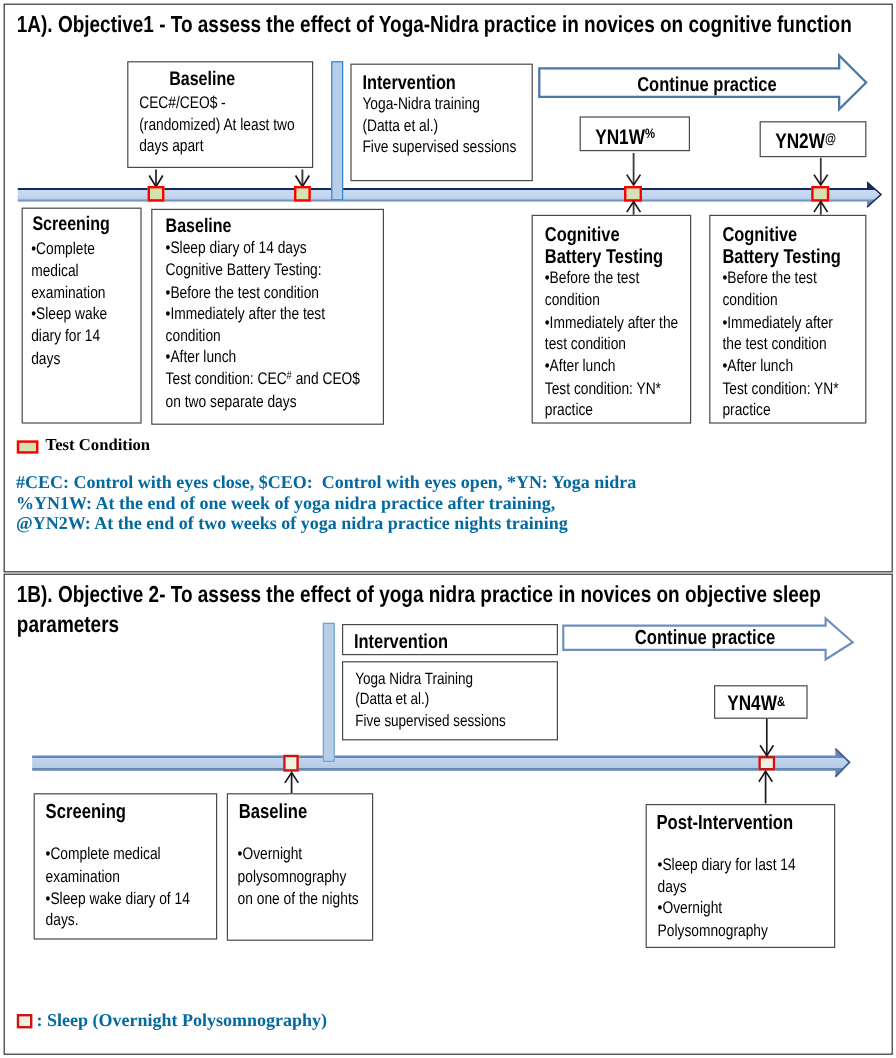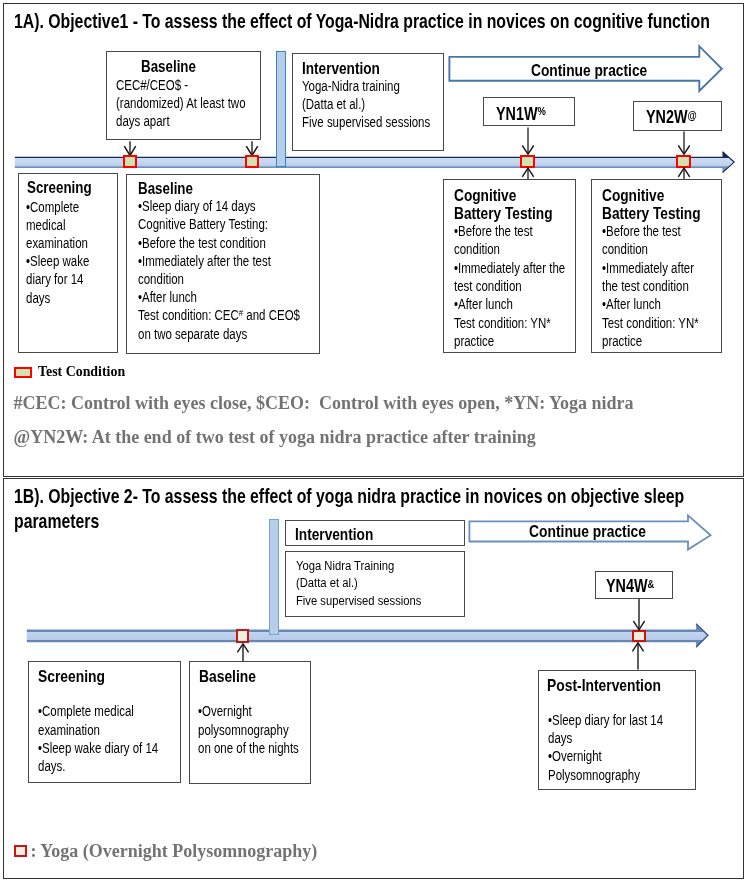--- a/index.html
+++ b/index.html
@@ -15,21 +15,21 @@
 
   .box{position:absolute;box-sizing:border-box;border:1.2px solid #494949;background:#fff;}
   .tx{position:absolute;white-space:pre;transform:scaleX(0.82);transform-origin:0 0;}
 
   .mk{position:absolute;box-sizing:border-box;border:2.2px solid #fd0000;background:#d3e2b0;}
   .mkb{position:absolute;box-sizing:border-box;border:2.2px solid #cc1414;background:#eff0e0;}
 
   svg{display:block;position:absolute;overflow:visible;}
 
   .ftn{position:absolute;font-family:"Liberation Serif",serif;font-weight:bold;
-       font-size:18px;line-height:17.1px;white-space:pre;color:#737373;}
+       font-size:15px;line-height:17.1px;white-space:pre;color:#0369a1;}
 
   .lgtx{position:absolute;font-family:"Liberation Serif",serif;font-weight:bold;
         font-size:13.9px;color:#000;white-space:pre;}
 </style>
 </head>
 <body>
 
 <div class="page">
 <div class="panel" style="left:3px;top:3px;width:741px;height:474px;"></div>
 <div class="ttl" style="left:14px;top:10px;width:868.3px;">1A). Objective1 - To assess the effect of Yoga-Nidra practice in novices on cognitive function</div>
@@ -130,21 +130,22 @@
 <div class="tx" style="left:602.4px;top:222.7px;font-size:14px;">•Before the test</div>
 <div class="tx" style="left:602.4px;top:241.1px;font-size:14px;">condition</div>
 <div class="tx" style="left:602.4px;top:259.5px;font-size:14px;">•Immediately after</div>
 <div class="tx" style="left:602.4px;top:277.9px;font-size:14px;">the test condition</div>
 <div class="tx" style="left:602.4px;top:296.29999999999995px;font-size:14px;">•After lunch</div>
 <div class="tx" style="left:602.4px;top:314.7px;font-size:14px;">Test condition: YN*</div>
 <div class="tx" style="left:602.4px;top:333.09999999999997px;font-size:14px;">practice</div>
 <div class="mk" style="left:13.9px;top:366.8px;width:18.5px;height:11.5px;border-width:2.6px;"></div>
 <div class="lgtx" style="left:38px;top:364.4px;font-size:13.9px;">Test Condition</div>
 <div class="ftn" style="left:13.4px;top:394.5px;">#CEC: Control with eyes close, $CEO:  Control with eyes open, *YN: Yoga nidra</div>
-<div class="ftn" style="left:13.4px;top:428.7px;">@YN2W: At the end of two test of yoga nidra practice after training</div>
+<div class="ftn" style="left:13.4px;top:411.6px;">%YN1W: At the end of one week of yoga nidra practice after training,</div>
+<div class="ftn" style="left:13.4px;top:428.7px;">@YN2W: At the end of two weeks of yoga nidra practice nights training</div>
 <div class="panel" style="left:3px;top:478px;width:741px;height:401px;"></div>
 <div class="ttl" style="left:14px;top:485px;width:831.7px;">1B). Objective 2- To assess the effect of yoga nidra practice in novices on objective sleep parameters</div>
 <div style="position:absolute;left:269px;top:518.8px;width:10.1px;height:116.1px;background:#b8cee7;border:1.3px solid #6ea3d8;box-sizing:border-box;z-index:5;"></div>
 <div class="box" style="left:285px;top:519.5px;width:179.7px;height:26.7px;"></div>
 <div class="tx" style="left:295.0px;top:524.6px;font-size:16.7px;font-weight:bold;">Intervention</div>
 <div class="box" style="left:285px;top:551.3px;width:179.7px;height:65.9px;"></div>
 <div class="tx" style="left:296px;top:557.6px;font-size:13.7px;">Yoga Nidra Training</div>
 <div class="tx" style="left:296px;top:575.2px;font-size:13.7px;">(Datta et al.)</div>
 <div class="tx" style="left:296px;top:592.8000000000001px;font-size:13.7px;">Five supervised sessions</div>
 <svg style="left:467px;top:512px;width:247px;height:42px;" viewBox="0 0 247 42">
@@ -193,14 +194,14 @@
 <div class="tx" style="left:198px;top:703.3px;font-size:14px;">•Overnight</div>
 <div class="tx" style="left:198px;top:721.5px;font-size:14px;">polysomnography</div>
 <div class="tx" style="left:198px;top:739.6999999999999px;font-size:14px;">on one of the nights</div>
 <div class="box" style="left:537.5px;top:670px;width:158.5px;height:120px;"></div>
 <div class="tx" style="left:547.3px;top:675.5px;font-size:16.9px;font-weight:bold;">Post-Intervention</div>
 <div class="tx" style="left:548px;top:712.0px;font-size:14px;">•Sleep diary for last 14</div>
 <div class="tx" style="left:548px;top:730.2px;font-size:14px;">days</div>
 <div class="tx" style="left:548px;top:748.4px;font-size:14px;">•Overnight</div>
 <div class="tx" style="left:548px;top:766.6px;font-size:14px;">Polysomnography</div>
 <div class="mkb" style="left:13.8px;top:844.9px;width:13.3px;height:11.8px;border-width:2px;"></div>
-<div class="ftn" style="left:30.5px;top:843.3px;">: Yoga (Overnight Polysomnography)</div>
+<div class="ftn" style="left:30.5px;top:843.3px;">: Sleep (Overnight Polysomnography)</div>
 </div>
 
 </body></html>

